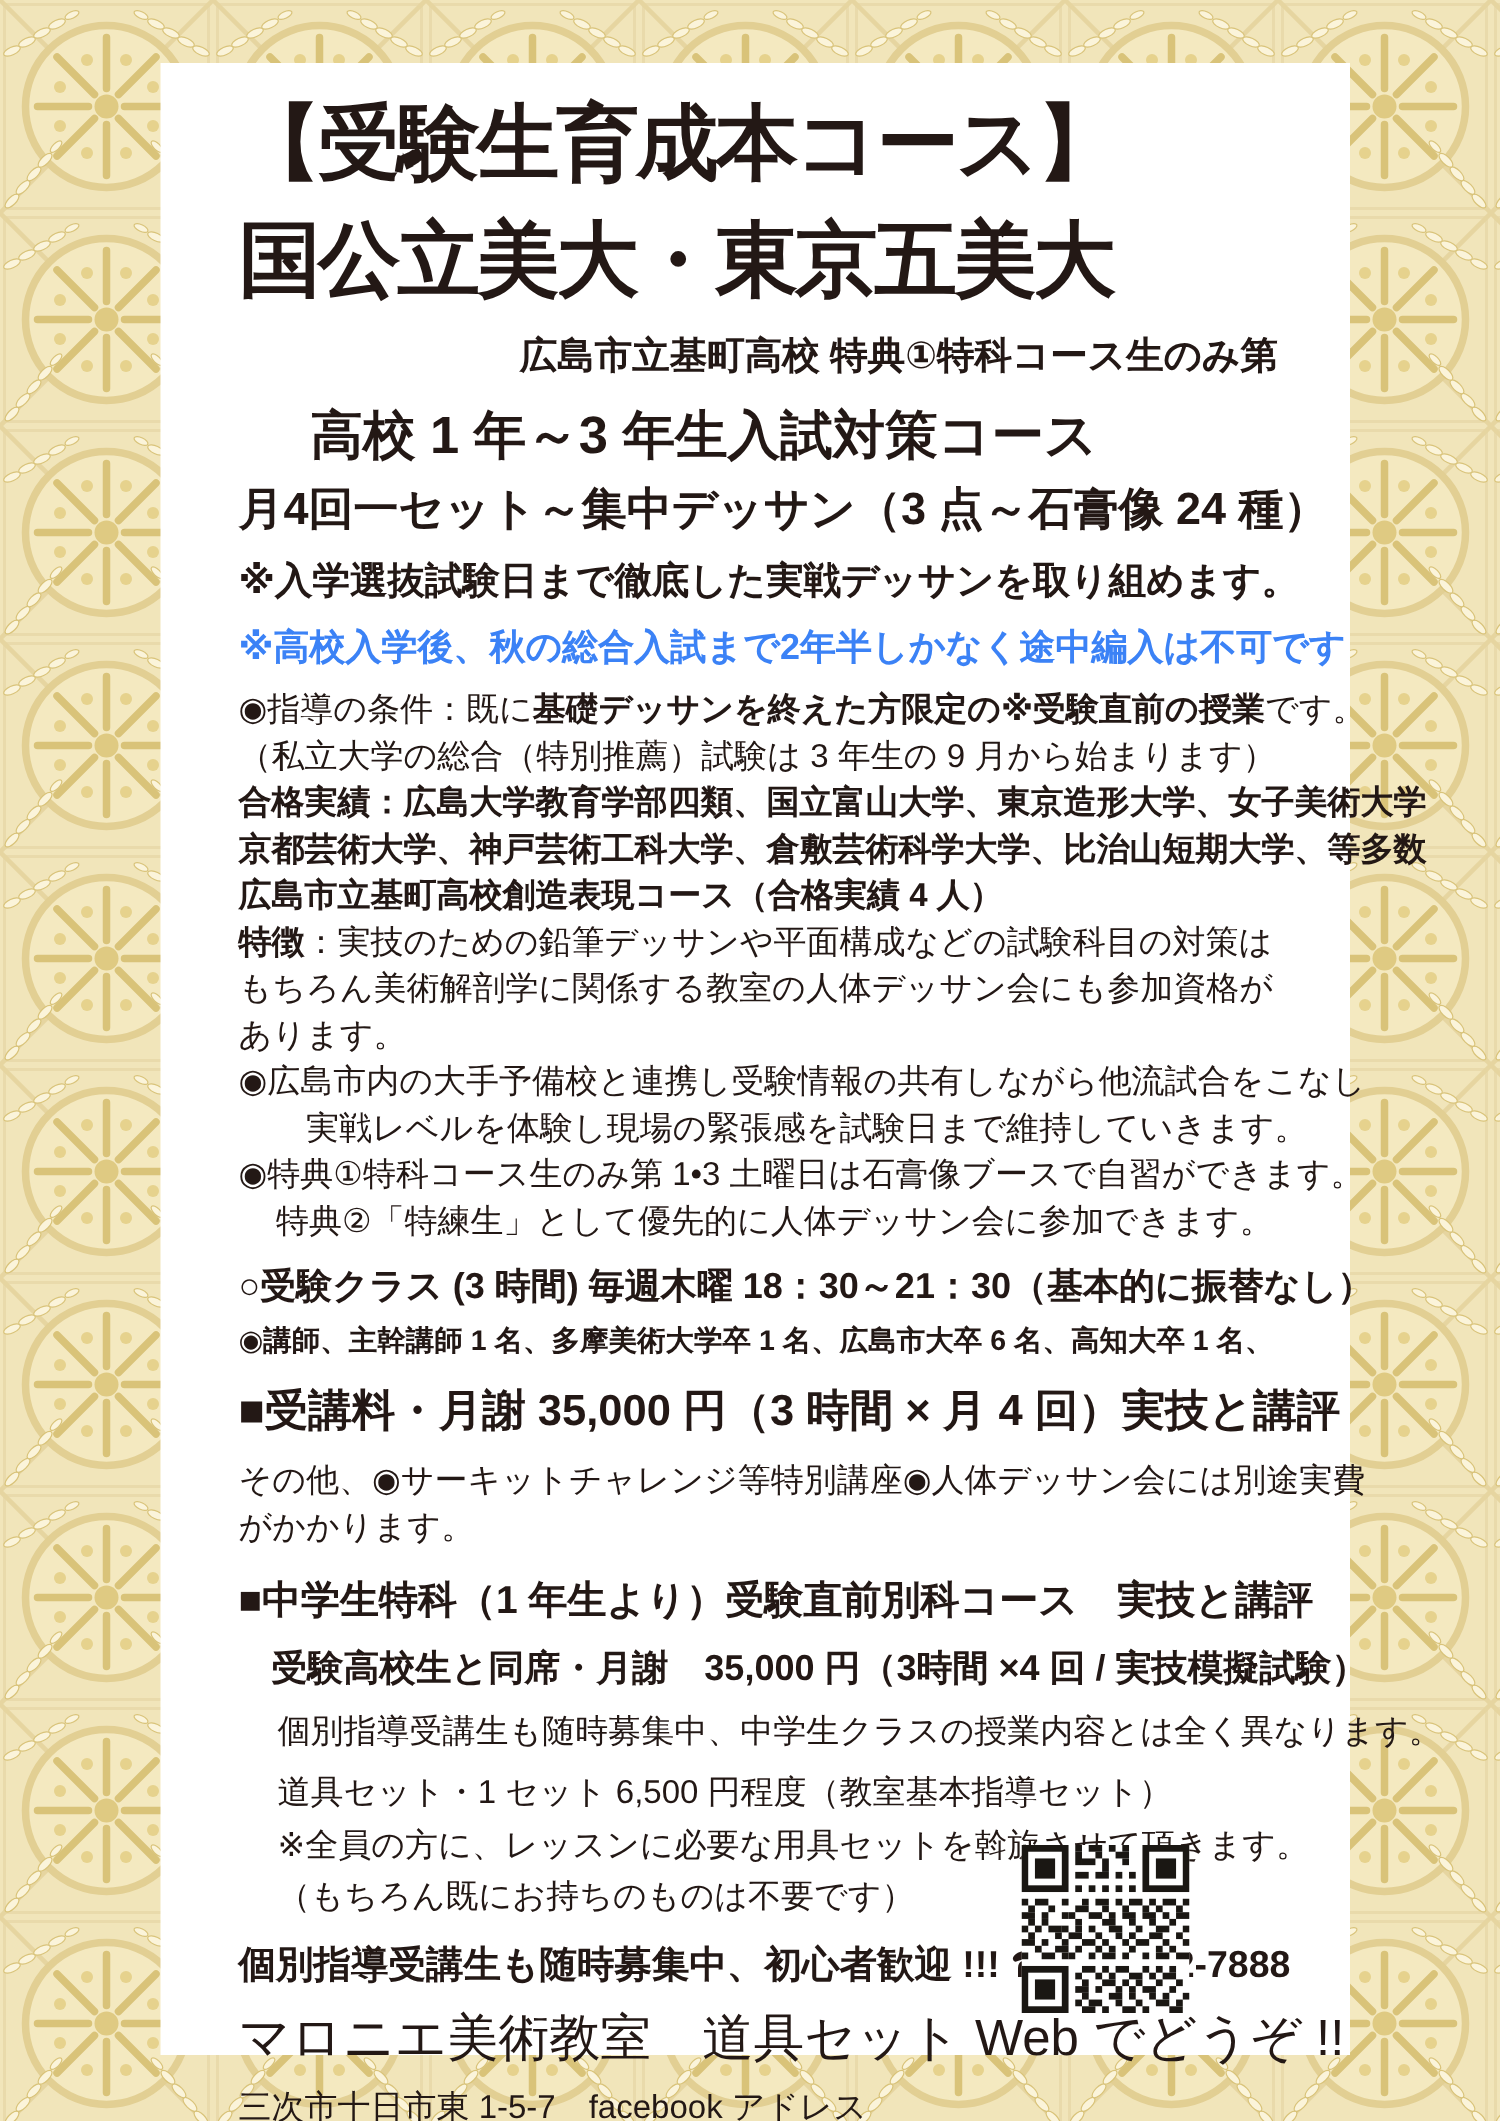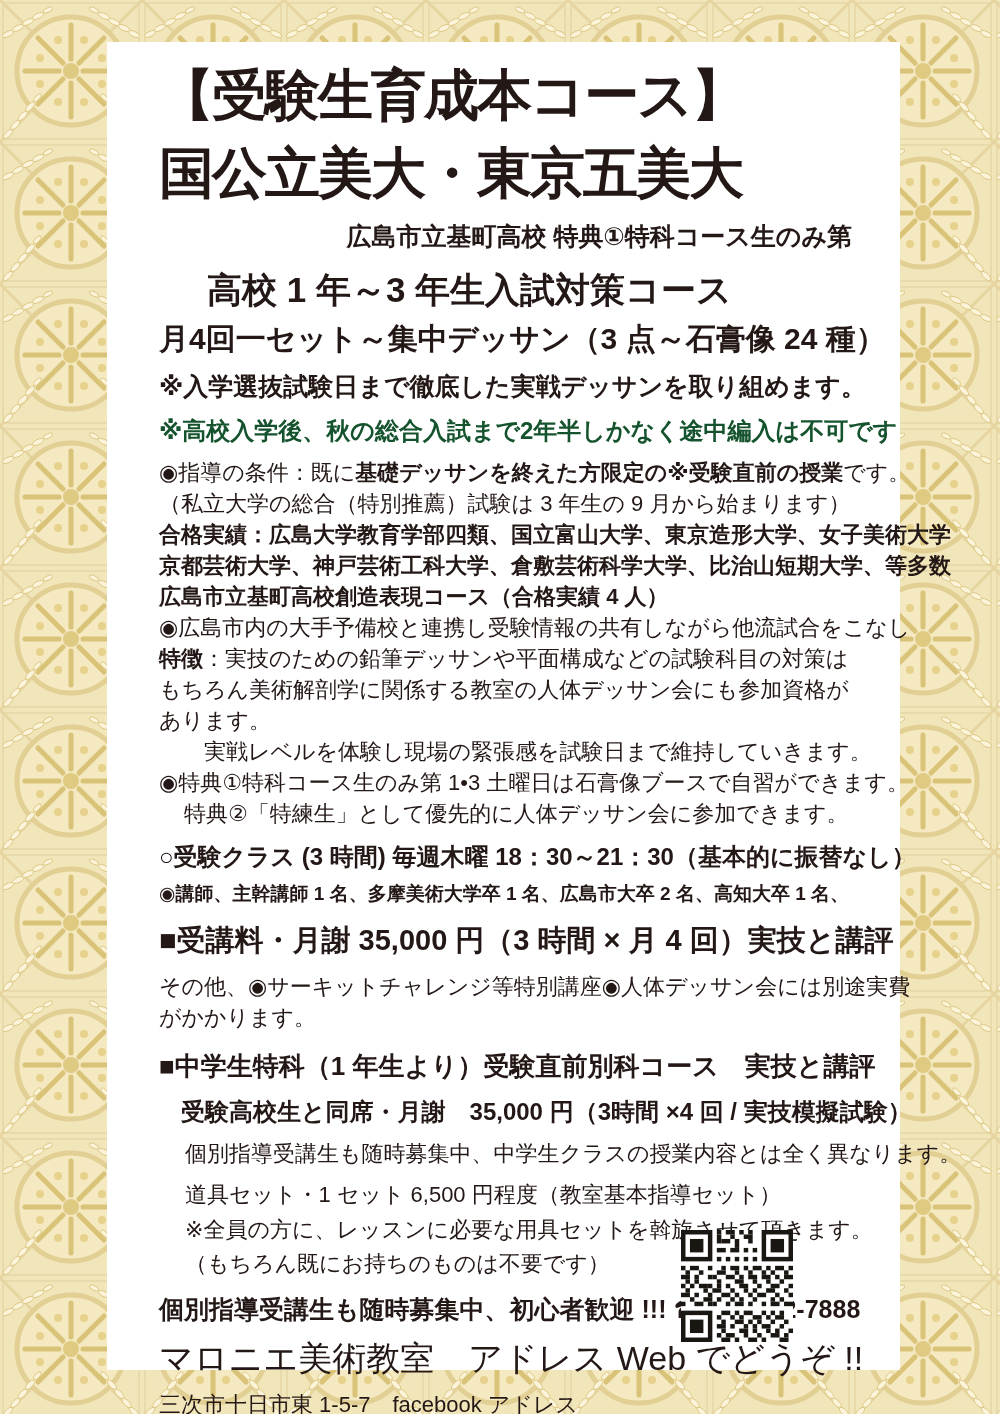--- a/index.html
+++ b/index.html
@@ -80,56 +80,56 @@
 
 <div class="panel">
 
   <div class="t1">【受験生育成本コース】</div>
   <div class="t1">国公立美大・東京五美大</div>
   <div class="subtitle">広島市立基町高校 特典①特科コース生のみ第</div>
 
   <div class="h1">高校 1 年～3 年生入試対策コース</div>
   <div class="h2">月4回一セット～集中デッサン（3 点～石膏像 24 種）</div>
   <div class="noteb">※入学選抜試験日まで徹底した実戦デッサンを取り組めます。</div>
-  <div class="noter" style="color:#14532d;">※高校入学後、秋の総合入試まで2年半しかなく途中編入は不可です</div>
+  <div class="noter" style="color:#3b82f6;">※高校入学後、秋の総合入試まで2年半しかなく途中編入は不可です</div>
 
   <div class="body-t mt10" style="white-space:nowrap;">
     <span>◉指導の条件：既に</span><span class="bold">基礎デッサンを終えた方限定の</span><span class="bold">※受験直前の授業</span><span>です。</span>
   </div>
   <div class="body-t" style="white-space:nowrap;">（私立大学の総合（特別推薦）試験は 3 年生の 9 月から始まります）</div>
 
   <div class="body-t bold" style="white-space:nowrap;">合格実績：広島大学教育学部四類、国立富山大学、東京造形大学、女子美術大学</div>
   <div class="body-t bold" style="white-space:nowrap;">京都芸術大学、神戸芸術工科大学、倉敷芸術科学大学、比治山短期大学、等多数</div>
   <div class="body-t bold" style="white-space:nowrap;">広島市立基町高校創造表現コース（合格実績 4 人）</div>
 
-  <div class="body-t" style="white-space:nowrap;">◉広島市内の大手予備校と連携し受験情報の共有しながら他流試合をこなし</div>
-
   <div class="body-t">
     <span class="bold">特徴</span><span>：実技のための鉛筆デッサンや平面構成などの試験科目の対策はもちろん美術解剖学に関係する教室の人体デッサン会にも参加資格があります。</span>
   </div>
+
+  <div class="body-t" style="white-space:nowrap;">◉広島市内の大手予備校と連携し受験情報の共有しながら他流試合をこなし</div>
   <div class="body-t indent45" style="white-space:nowrap;">実戦レベルを体験し現場の緊張感を試験日まで維持していきます。</div>
   <div class="body-t" style="white-space:nowrap;">◉特典①特科コース生のみ第 1•3 土曜日は石膏像ブースで自習ができます。</div>
   <div class="body-t indent25" style="white-space:nowrap;">特典②「特練生」として優先的に人体デッサン会に参加できます。</div>
 
   <div class="sched">○受験クラス (3 時間) 毎週木曜 18：30～21：30（基本的に振替なし）</div>
-  <div class="teachers">◉講師、主幹講師 1 名、多摩美術大学卒 1 名、広島市大卒 2 名、高知大卒 1 名、</div>
+  <div class="teachers">◉講師、主幹講師 1 名、多摩美術大学卒 1 名、広島市大卒 6 名、高知大卒 1 名、</div>
 
   <div class="fee-h">■受講料・月謝 35,000 円（3 時間 × 月 4 回）実技と講評</div>
   <div class="body-t mt10" style="white-space:nowrap;">その他、◉サーキットチャレンジ等特別講座◉人体デッサン会には別途実費</div>
   <div class="body-t" style="white-space:nowrap;">がかかります。</div>
 
   <div class="jr-h">■中学生特科（1 年生より）受験直前別科コース　実技と講評</div>
   <div class="jr-fee">受験高校生と同席・月謝　35,000 円（3時間 ×4 回 / 実技模擬試験）</div>
   <div class="jr-line">個別指導受講生も随時募集中、中学生クラスの授業内容とは全く異なります。</div>
   <div class="jr-line">道具セット・1 セット 6,500 円程度（教室基本指導セット）</div>
   <div class="jr-line" style="margin-top:5px;">※全員の方に、レッスンに必要な用具セットを斡旋させて頂きます。</div>
   <div class="jr-line" style="margin-top:4px;">（もちろん既にお持ちのものは不要です）</div>
 
   <div class="recruit">個別指導受講生も随時募集中、初心者歓迎 !!! ☎0824-62-7888</div>
-  <div class="school">マロニエ美術教室　アドレス Web でどうぞ !!</div>
+  <div class="school">マロニエ美術教室　道具セット Web でどうぞ !!</div>
   <div class="addr">三次市十日市東 1-5-7　facebook アドレス</div>
 
   <svg class="qr" viewBox="0 0 25 25" aria-hidden="true">
     <rect width="25" height="25" fill="#ffffff"></rect>
     <g fill="#1a1713">
 
       <g>
           <rect x="0" y="0" width="7" height="7"></rect>
           <rect x="1" y="1" width="5" height="5" fill="#ffffff"></rect>
           <rect x="2" y="2" width="3" height="3"></rect>

